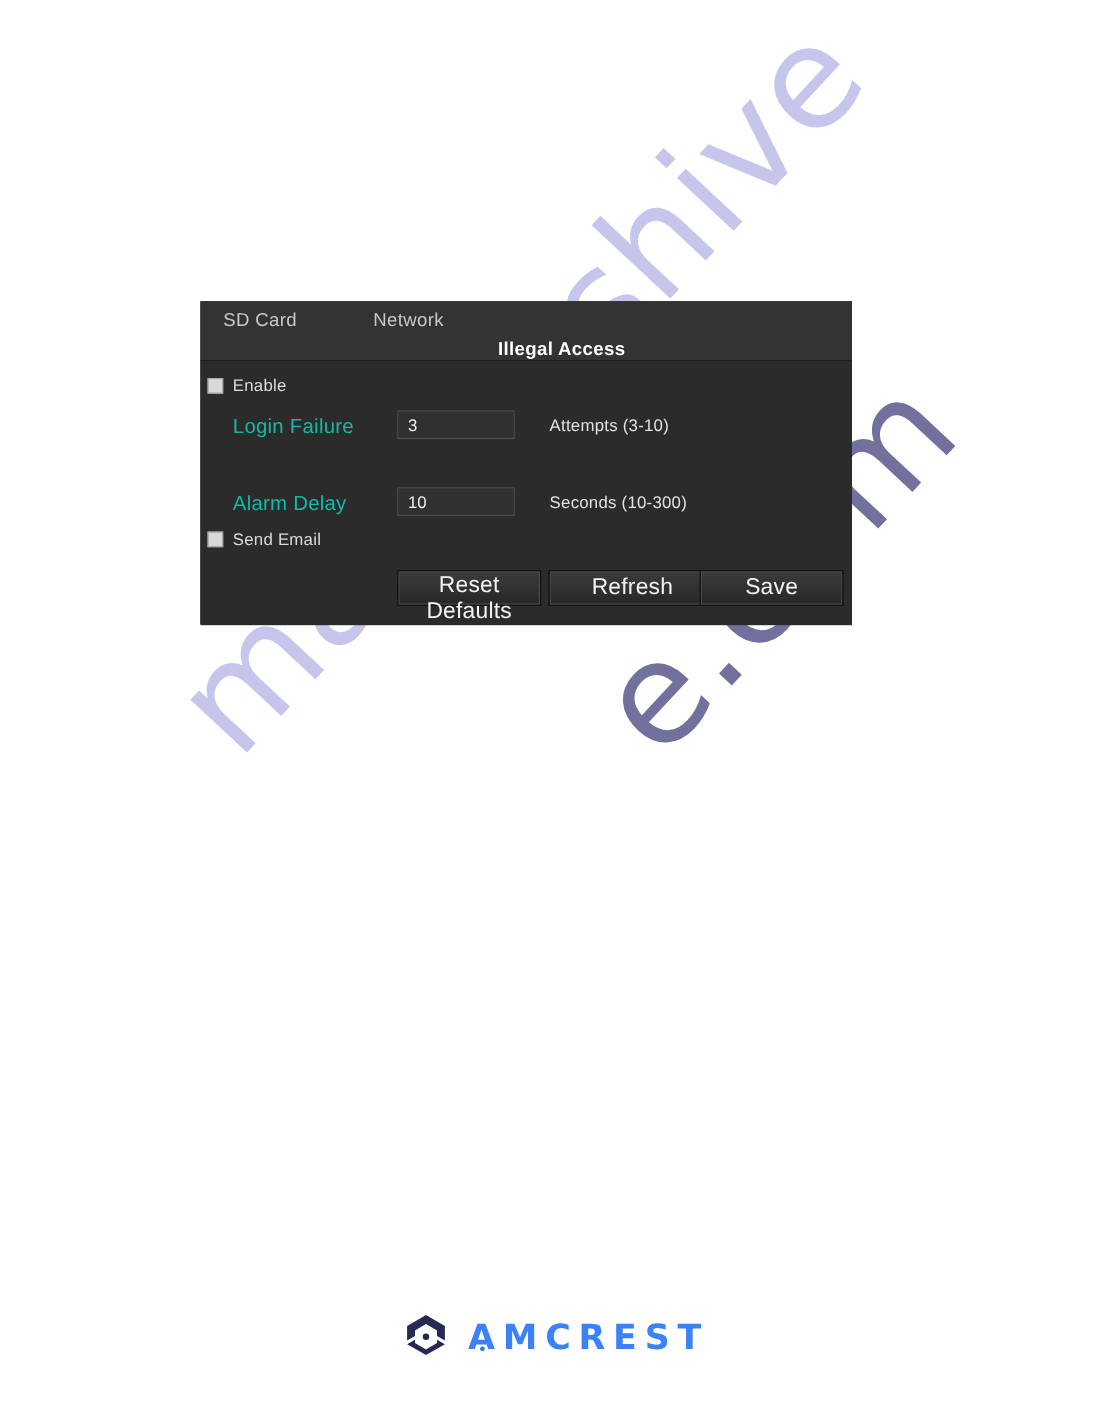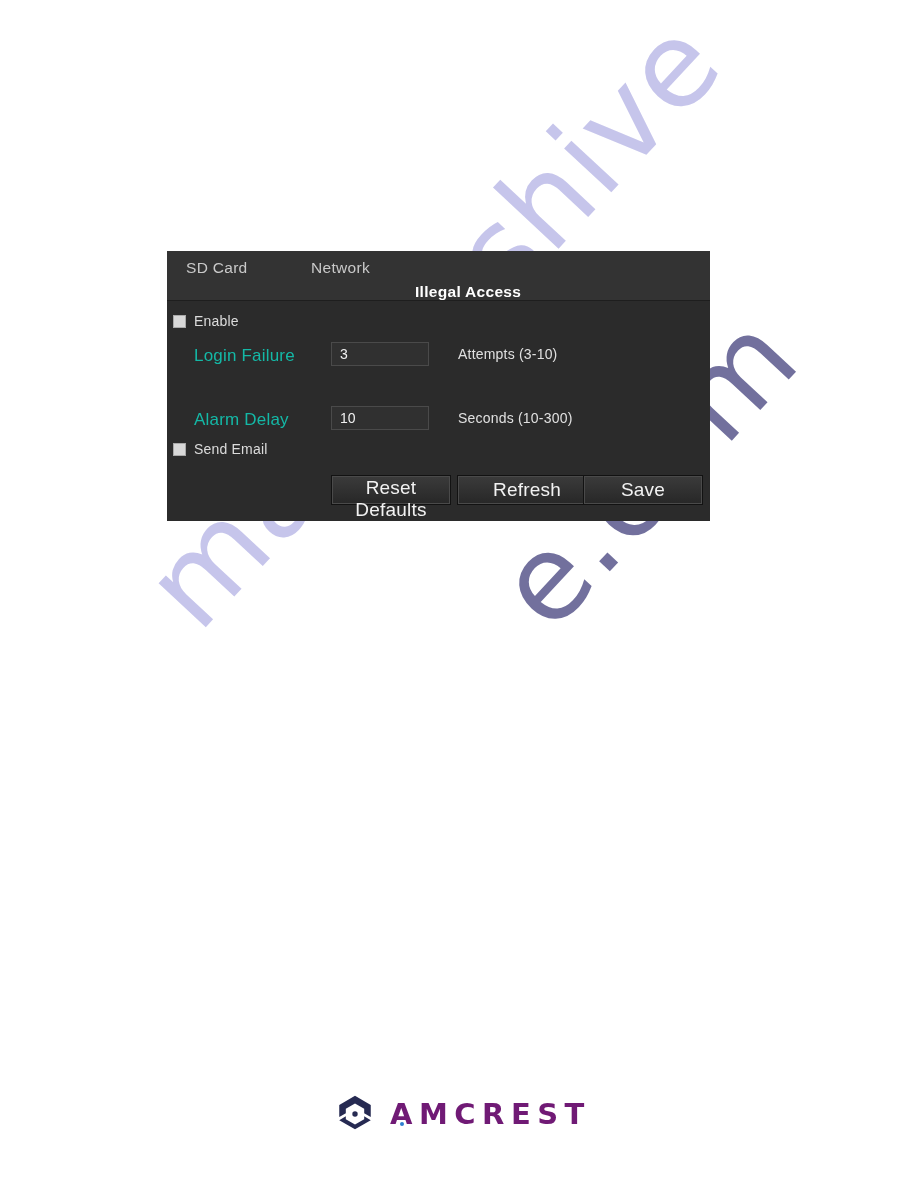--- a/index.html
+++ b/index.html
@@ -220,21 +220,21 @@
     display: flex;
     align-items: center;
   }
   #logo-mark { width: 42px; height: 42px; flex: 0 0 auto; }
   #logo-wordmark {
     margin-left: 14px;
     font-family: "DejaVu Sans", sans-serif;
     font-size: 29px;
     font-weight: 700;
     letter-spacing: 6.5px;
-    color: #701a75;
+    color: #3b82f6;
     line-height: 1;
     position: relative;
   }
   #logo-a-dot {
     position: absolute;
     left: 10px;
     bottom: 3px;
     width: 4px;
     height: 4px;
     border-radius: 50%;

